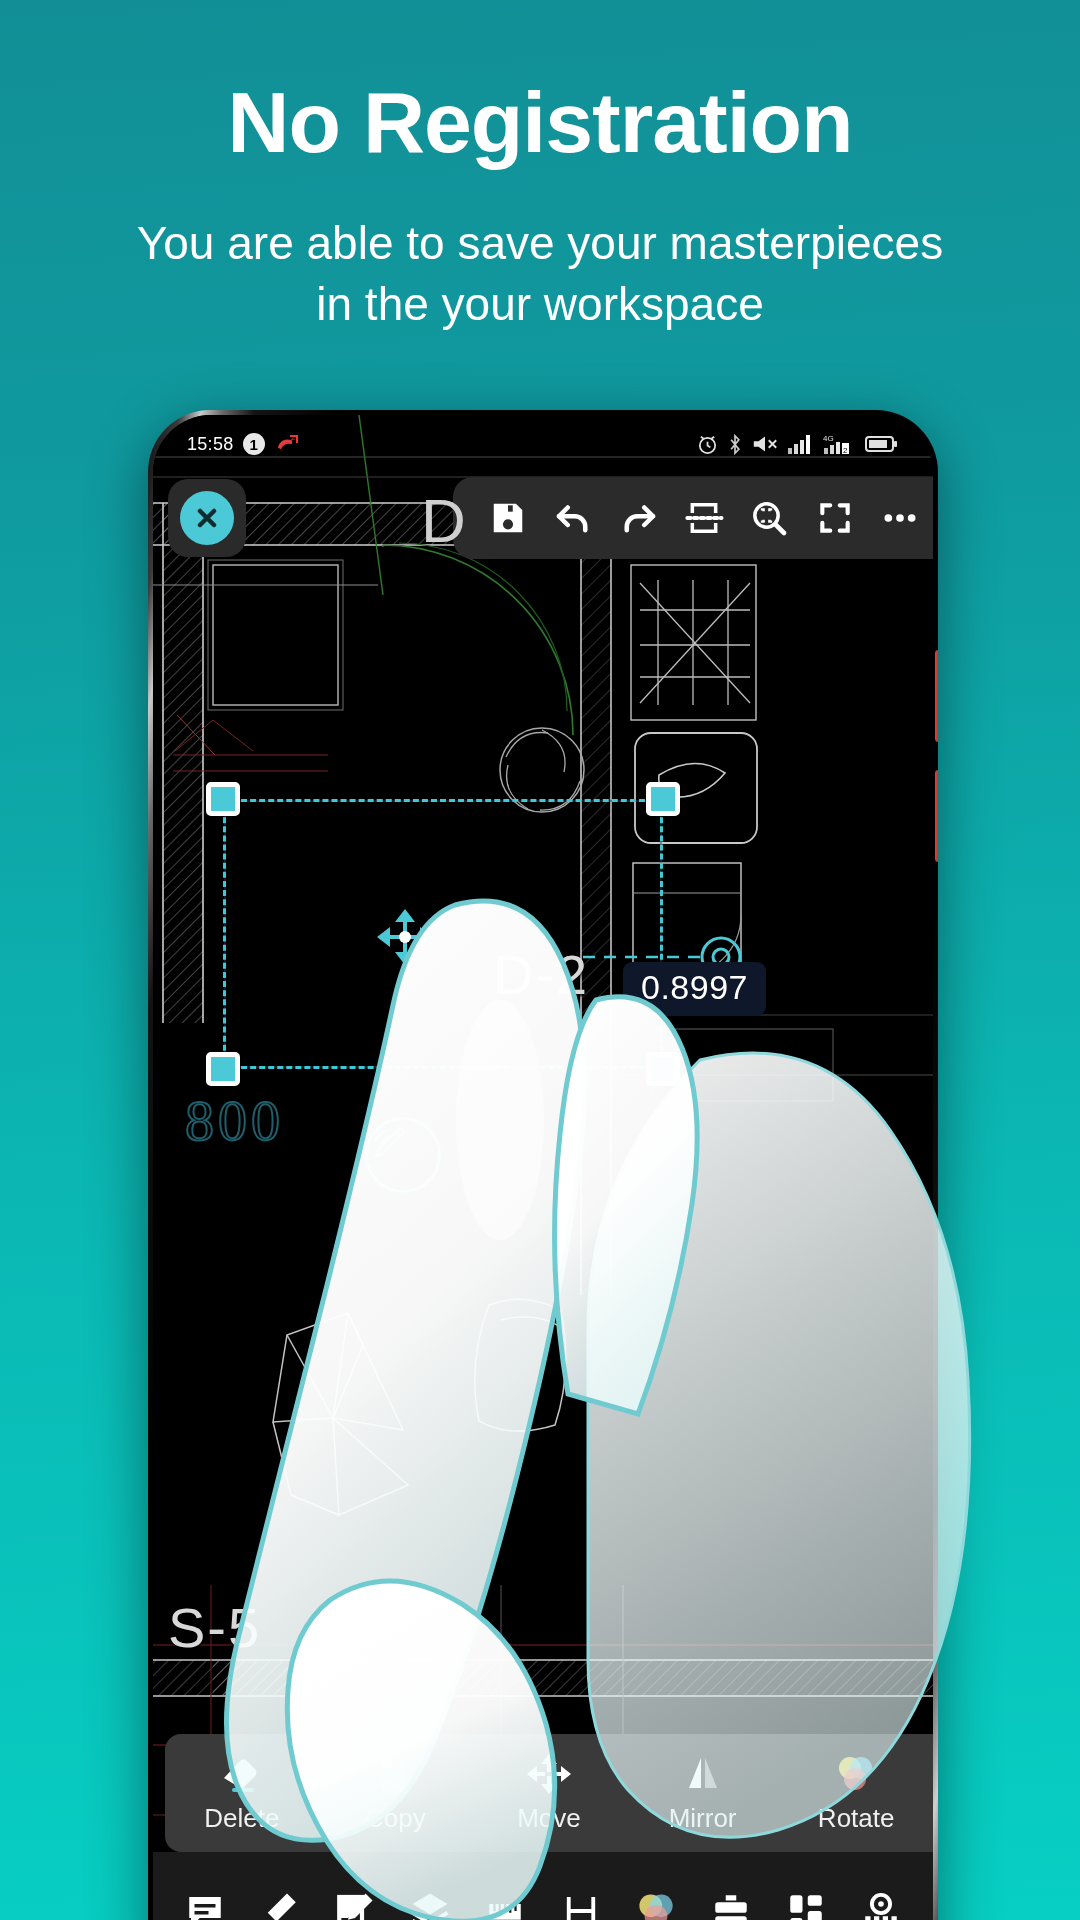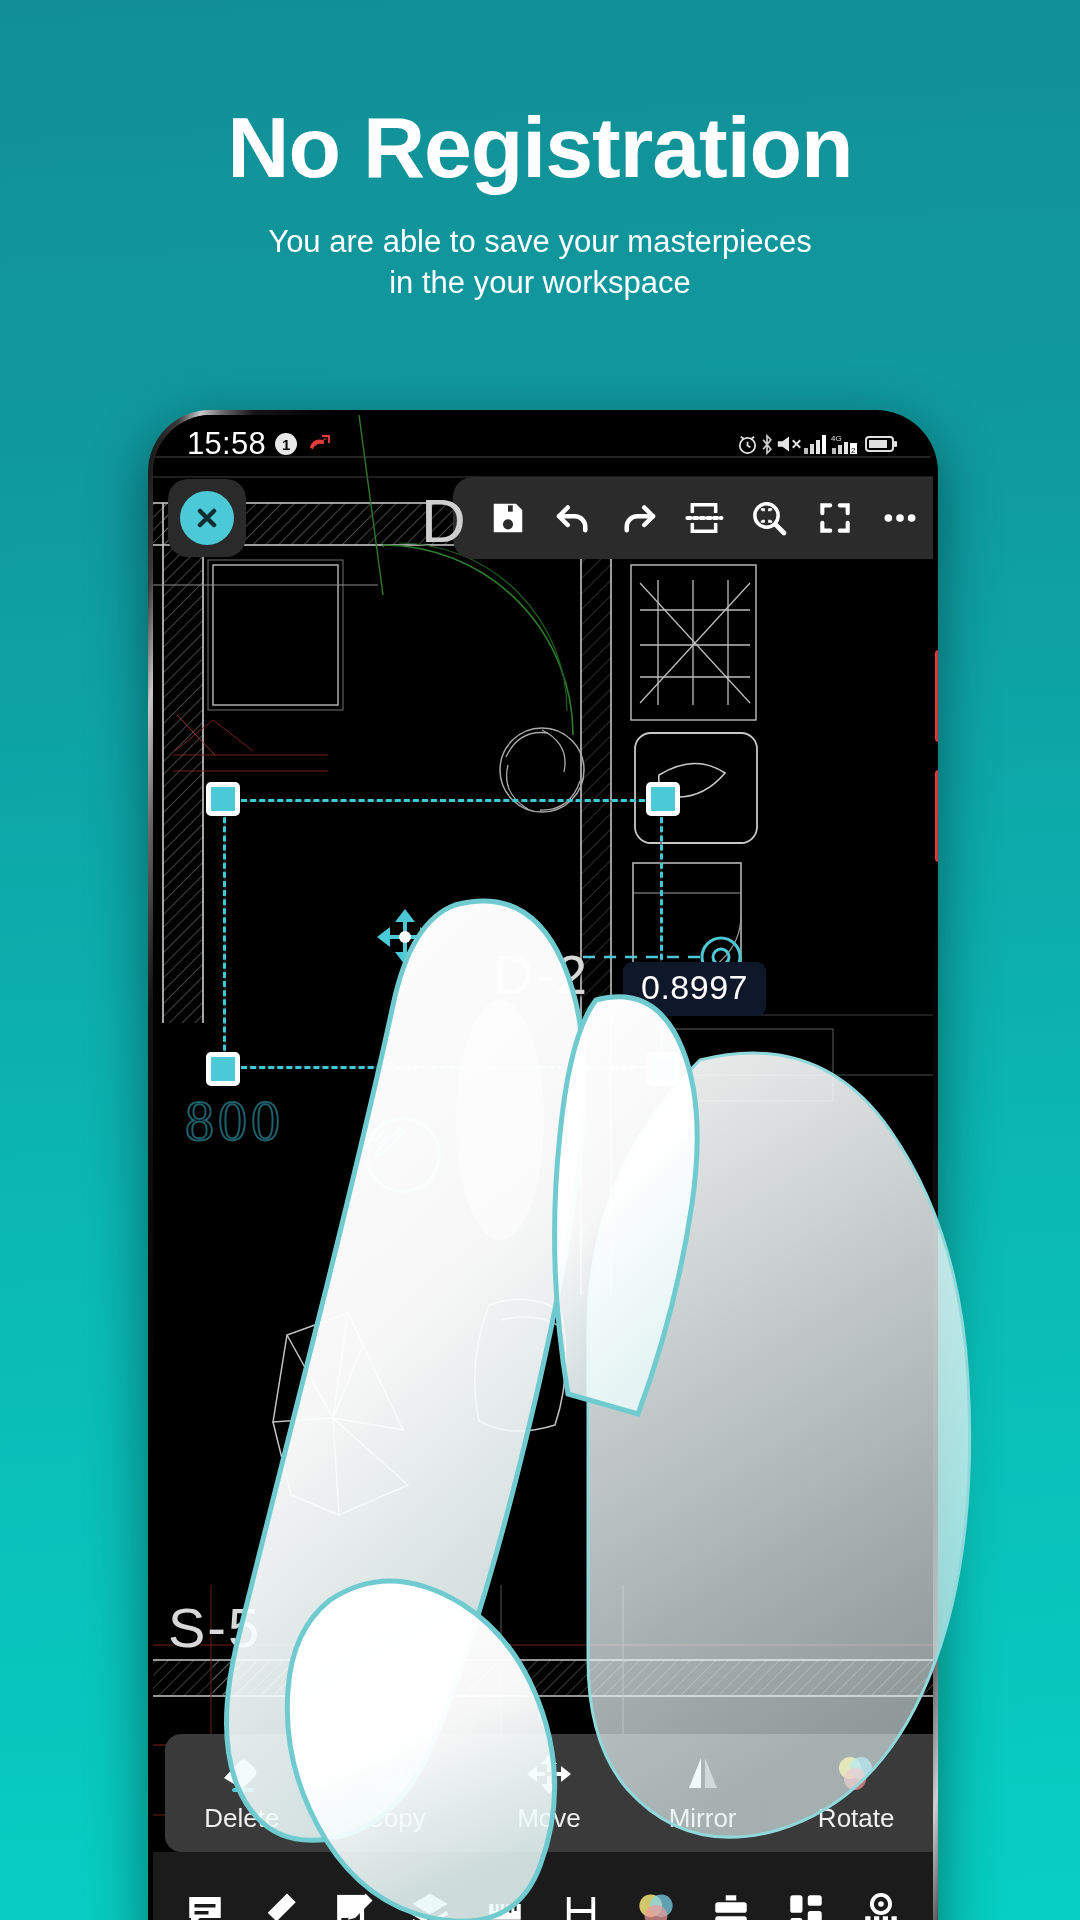--- a/index.html
+++ b/index.html
@@ -6,27 +6,27 @@
   html,body { width:1080px; height:1920px; overflow:hidden; }
   body {
     font-family:"Liberation Sans", sans-serif;
     background:linear-gradient(177deg,#128f96 0%,#0f9ba0 26%,#0bb8b4 62%,#07cfc3 100%);
     position:relative;
   }
 
   
   .promo { position:absolute; top:0; left:0; width:1080px; text-align:center; }
   .promo-title {
-    margin-top:104px;
+    margin-top:79px;
     font-size:86px; font-weight:bold; color:#ffffff;
     letter-spacing:-1px; line-height:1.0;
   }
   .promo-sub {
-    margin-top:32px;
-    font-size:31px; color:#ffffff; line-height:1.32; font-weight:400;
+    margin-top:48px;
+    font-size:46px; color:#ffffff; line-height:1.32; font-weight:400;
   }
 
   
   .phone {
     position:absolute; left:148px; top:410px;
     width:790px; height:1560px;
     border-radius:62px 62px 0 0;
     background:linear-gradient(100deg,#0c0c0c 0%,#3a3a3a 3%,#c9c9c9 5%,#6a6a6a 7%,#141414 10%,#000 18%,#000 82%,#1a1a1a 92%,#777 95%,#cfcfcf 97%,#222 100%);
     padding:5px 5px 0 5px;
     box-shadow:0 18px 60px rgba(0,0,0,.45);
@@ -45,26 +45,26 @@
   .btn-side.b1 { top:240px; height:92px; }
   .btn-side.b2 { top:360px; height:92px; }
 
   
   .statusbar {
     position:absolute; top:0; left:0; width:100%; height:58px;
     display:flex; align-items:center; justify-content:space-between;
     padding:0 34px; z-index:40; color:#fff;
   }
   .sb-left { display:flex; align-items:center; gap:9px; }
-  .sb-time { font-size:31px; font-weight:500; letter-spacing:.3px; }
+  .sb-time { font-size:18px; font-weight:500; letter-spacing:.3px; }
   .sb-badge {
     width:22px; height:22px; border-radius:50%; background:#e8e8e8; color:#000;
     font-size:15px; font-weight:bold; display:flex; align-items:center; justify-content:center;
   }
-  .sb-right { display:flex; align-items:center; gap:0; }
+  .sb-right { display:flex; align-items:center; gap:8px; }
   .sb-ico { display:flex; align-items:center; }
 
   
   .canvas { position:absolute; inset:0; background:#000; overflow:hidden; }
   .canvas svg { position:absolute; top:0; left:0; }
 
   .cad-text {
     position:absolute; color:#d8d8d8; font-family:"Liberation Sans", sans-serif;
     font-weight:400; text-shadow:0 2px 3px rgba(0,0,0,.9);
   }

